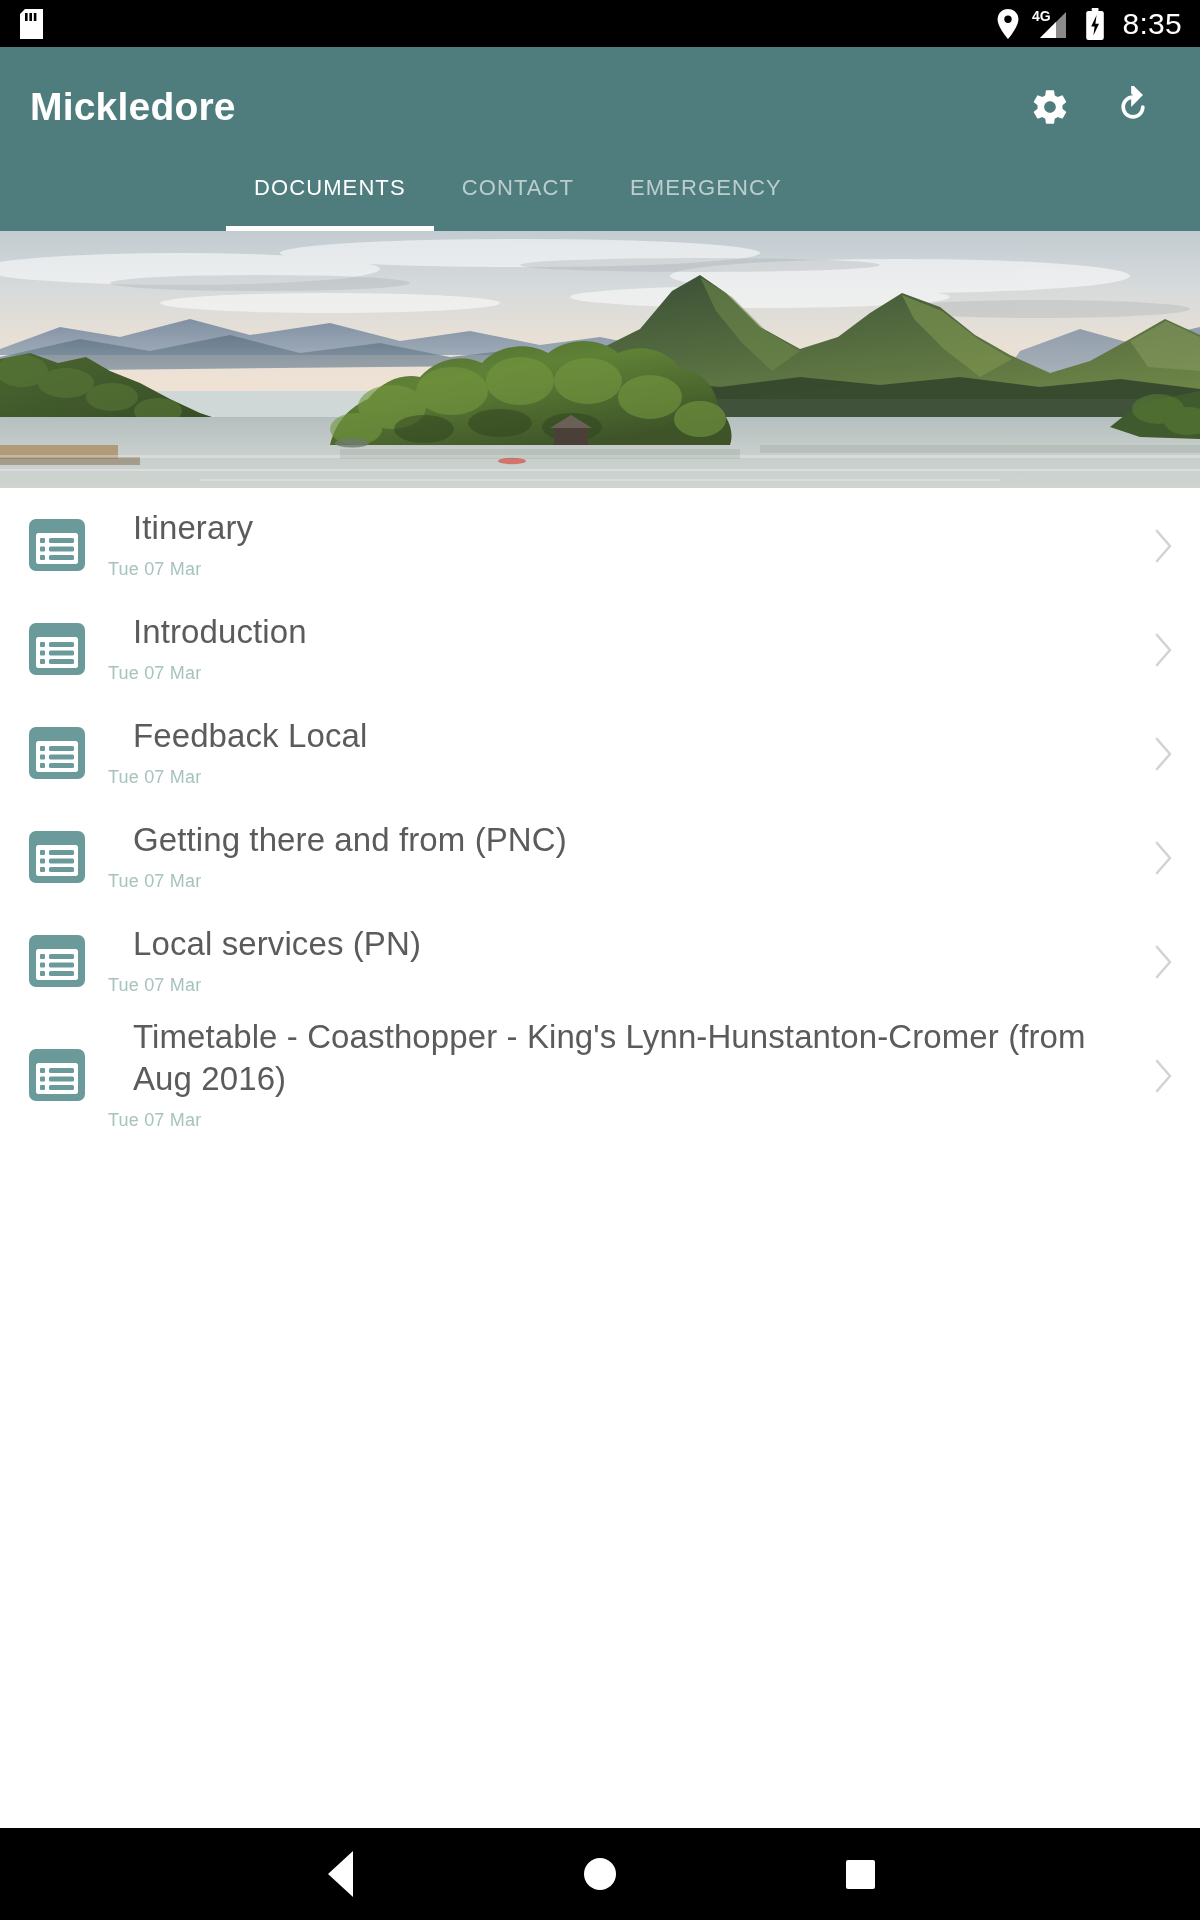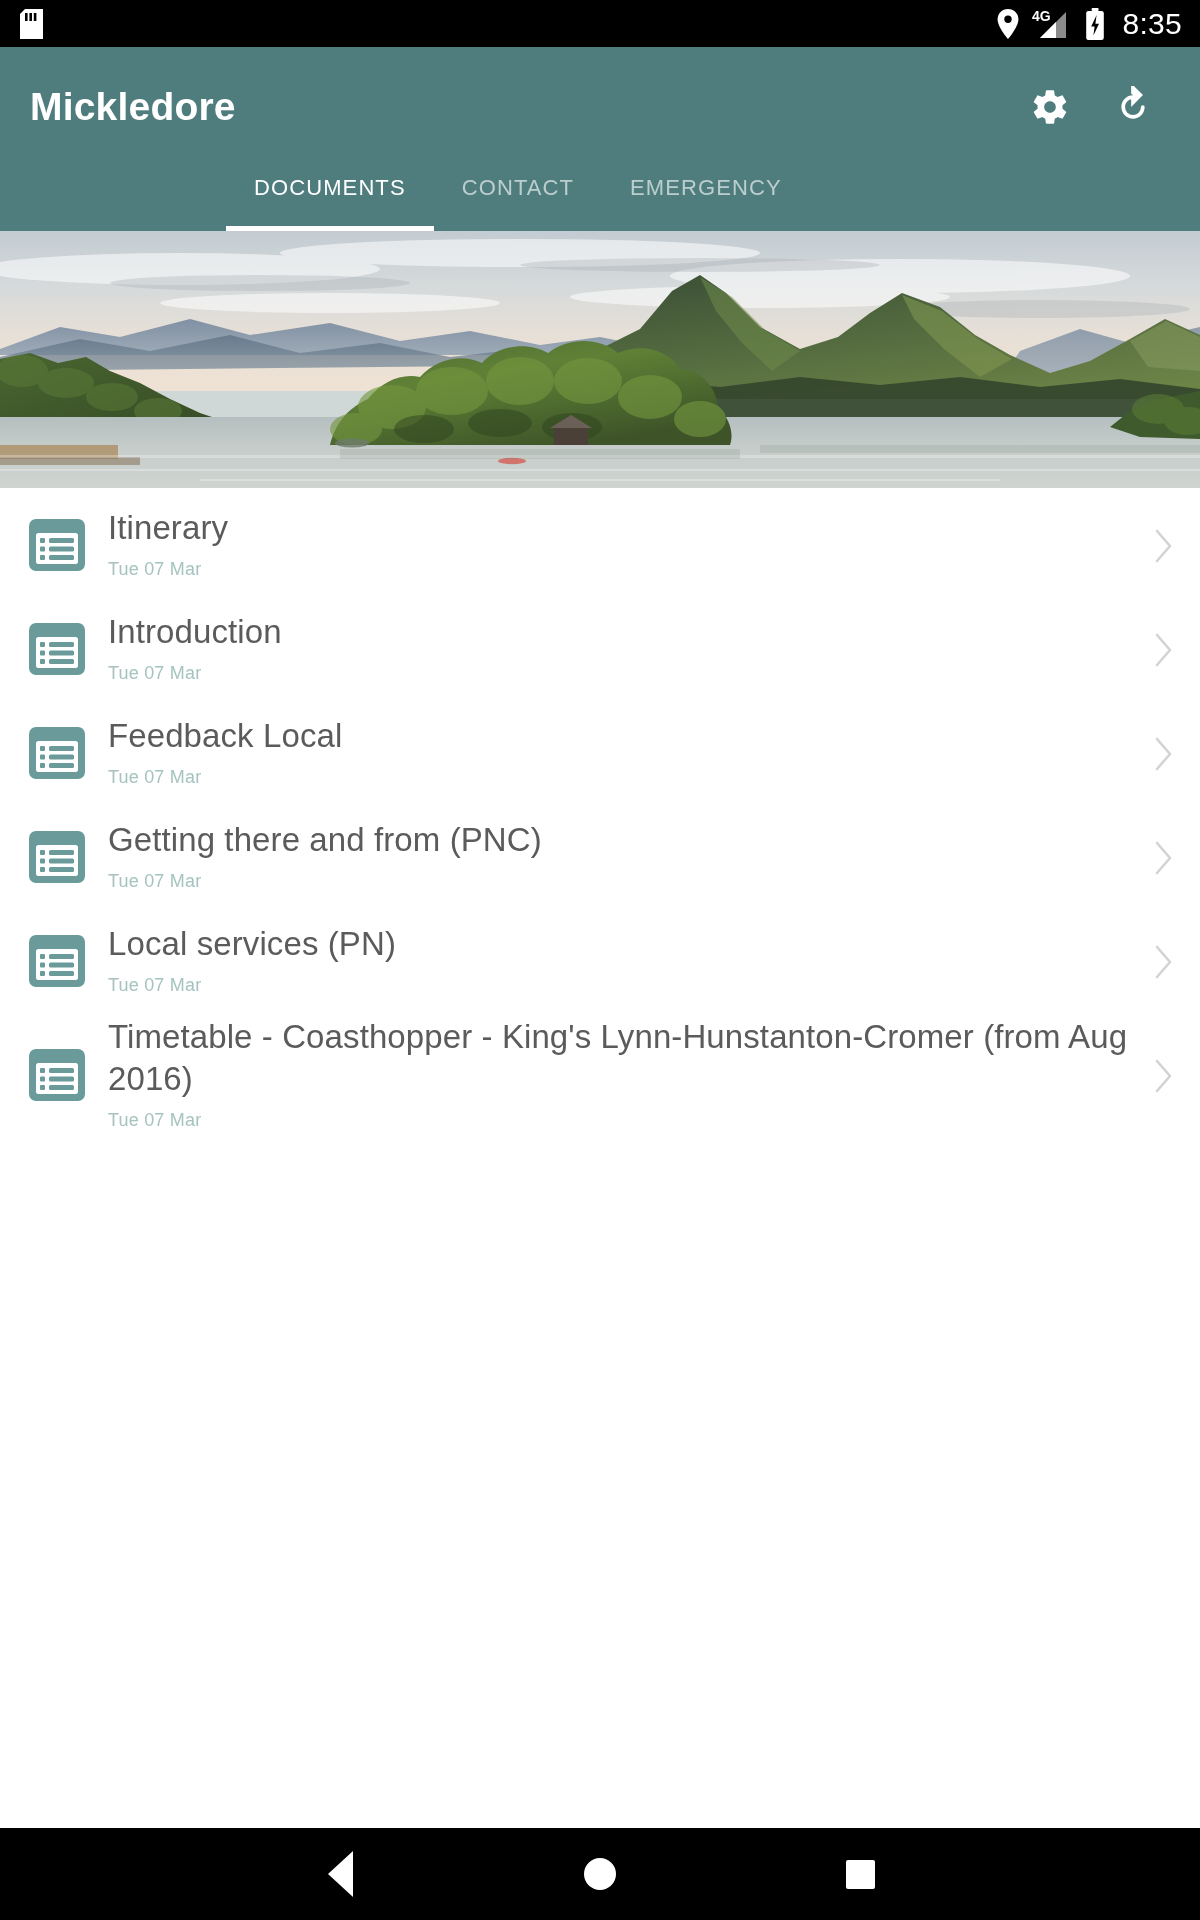--- a/index.html
+++ b/index.html
@@ -111,20 +111,21 @@
     width:58px; height:58px;
     margin-right:22px;
   }
   .doc-text { flex:1 1 auto; min-width:0; padding-right:16px; }
   .doc-title {
     font-size:33px;
     color:#5b5b5b;
     line-height:42px;
     font-weight:400;
     letter-spacing:0.1px;
+    margin-left:25px;
   }
   .doc-date {
     font-size:18px;
     color:#a6c3bf;
     line-height:34px;
     margin-top:3px;
     letter-spacing:0.2px;
   }
   .doc-chevron {
     flex:0 0 auto;

